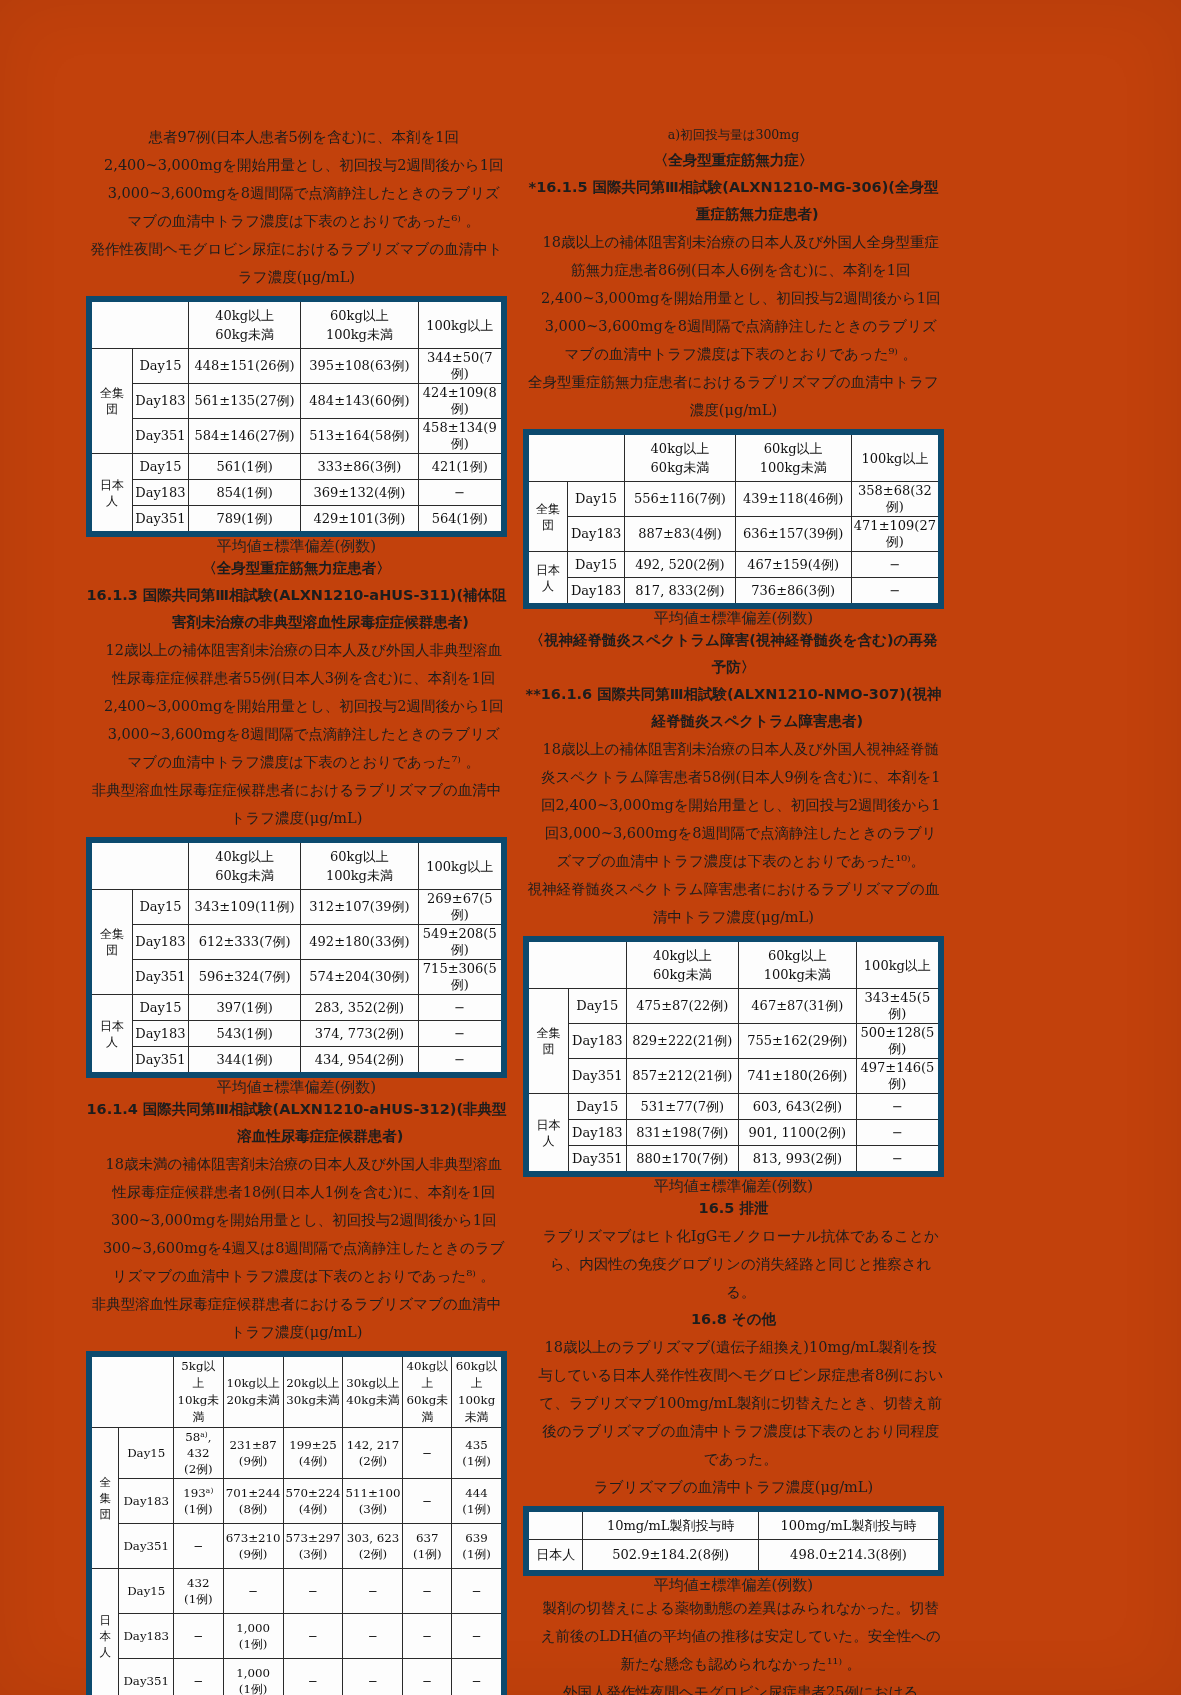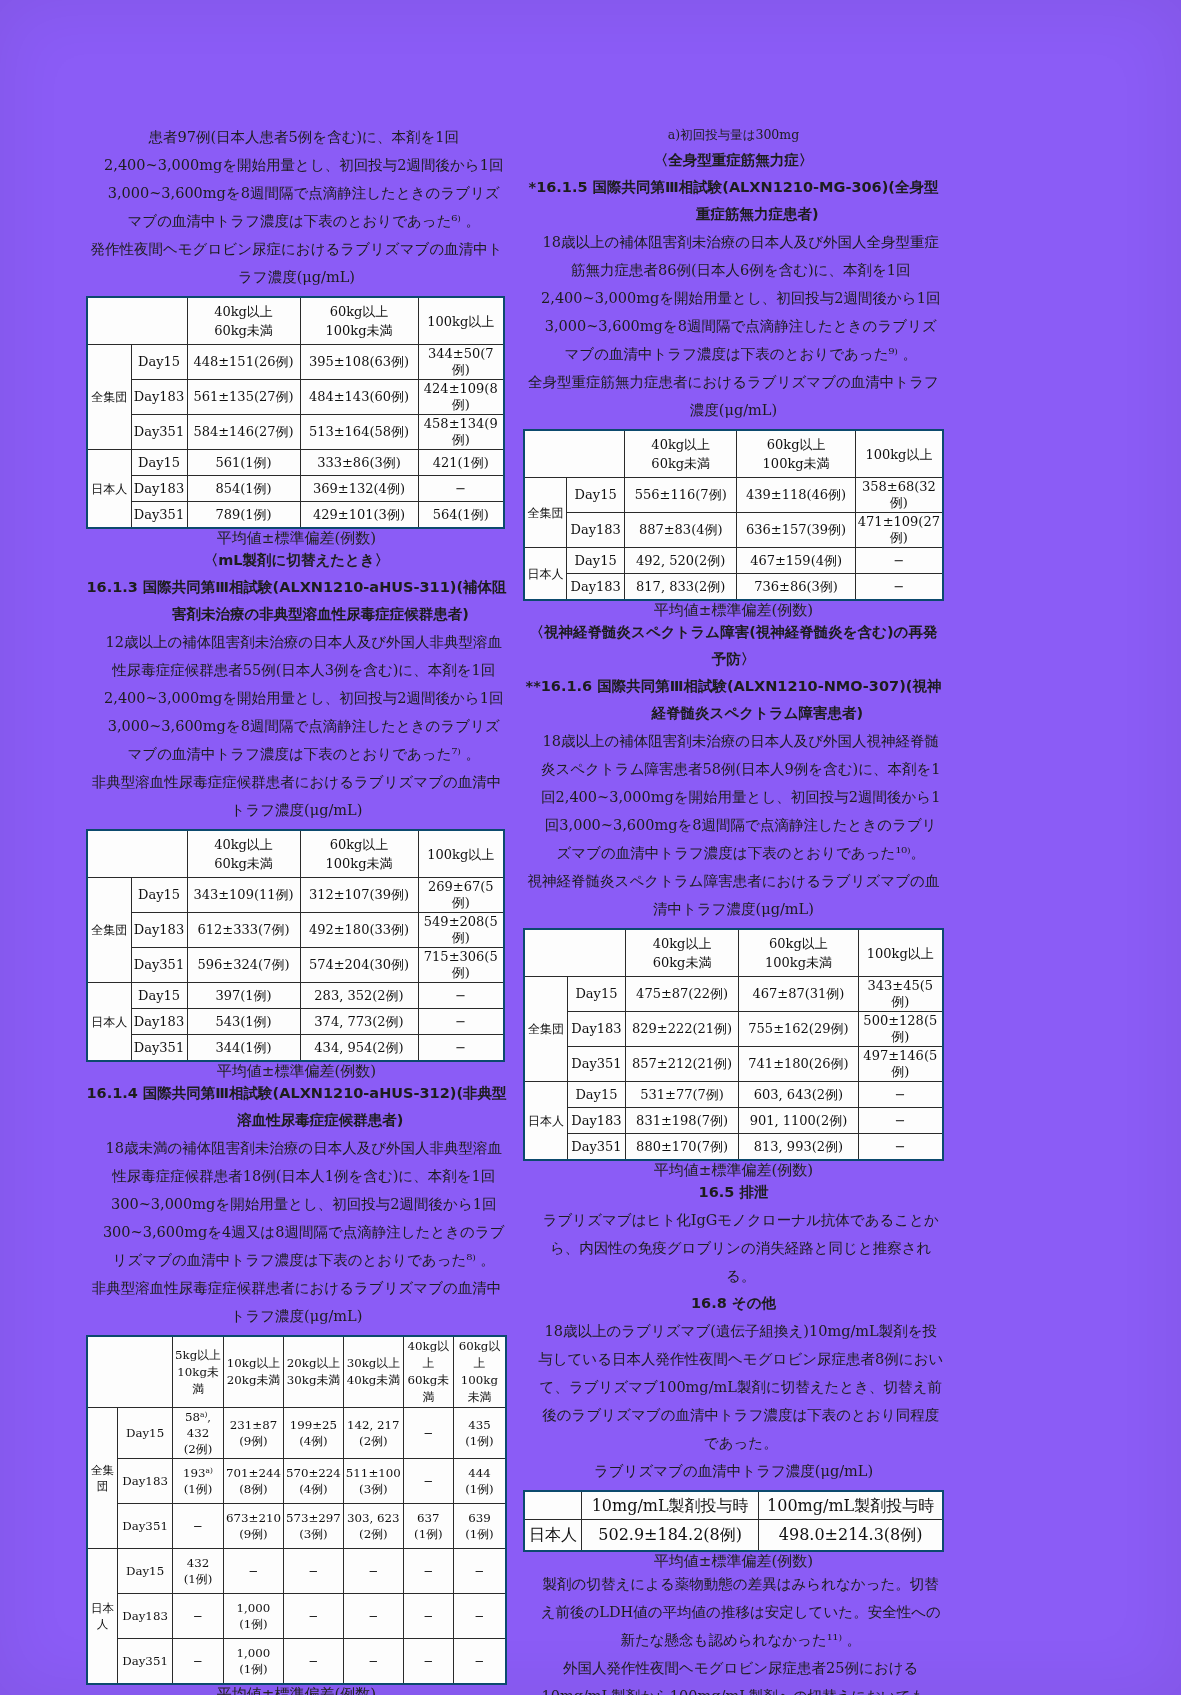--- a/index.html
+++ b/index.html
@@ -1,18 +1,18 @@
 <!DOCTYPE html>
 <html lang="ja"><head>
 <meta charset="utf-8">
 <style>
   html,body { margin:0; padding:0; background:#eeeeee; }
   .page {
     position:relative; width:1181px; height:1695px; margin:0 auto;
-    background:#8b5cf6; box-sizing:border-box;
+    background:#c2410c; box-sizing:border-box;
     padding:123px 60px 0 86px;
     box-shadow: inset 0 0 70px rgba(0,0,0,0.07);
     overflow:hidden;
   }
   .columns { display:flex; gap:16px; }
   .col {
     flex:0 0 421px; width:421px;
     font-family:"DejaVu Serif","Liberation Serif",serif;
     font-size:14.5px; line-height:28px; color:#1d1d1d;
     text-align:justify;
@@ -24,37 +24,37 @@
     font-family:"DejaVu Sans","Liberation Sans",sans-serif;
     font-weight:bold; text-align:left; line-height:27px;
   }
   .bracket-heading { margin-top:3px; }
   .sec-heading { padding-left:3.3em; text-indent:-3.3em; margin-top:1px; }
   .note { font-size:12.5px; line-height:24px; }
   .table-footnote { font-size:15px; line-height:17px; margin:3px 0 7px; color:#232323; }
   table.dtable {
     border-collapse:collapse; margin:5px 0 1px; table-layout:fixed;
     font-family:"DejaVu Serif","Liberation Serif",serif; color:#101010;
-    border:2px solid #0c4a6e; background:#fdfdfd;
+    border:6px solid #0c4a6e; background:#fdfdfd;
   }
   .dtable th, .dtable td {
     border:1px solid #2a2a2a; text-align:center; vertical-align:middle;
     padding:1px 2px; font-weight:normal; white-space:pre-line;
     overflow:hidden;
   }
   .dtable thead th { line-height:19px; }
   table.w3 { font-size:13px; }
   .w3 thead th { height:44px; }
   .w3 tbody td, .w3 tbody th { height:23px; line-height:16px; }
   .w3 tbody th.group-label { font-size:12px; }
   table.w6 { font-size:11.8px; }
   .w6 thead th { height:40px; line-height:17px; }
   .w6 tbody td, .w6 tbody th { height:42px; line-height:16px; }
   .w6 tbody th.group-label { font-size:11.5px; }
-  table.switch { font-size:16px; }
+  table.switch { font-size:13px; }
   .switch thead th { height:25px; }
   .switch tbody td, .switch tbody th { height:25px; }
 </style>
 </head>
 <body>
 
 <div class="page">
   <div class="columns">
     <div class="col" id="col-left">
         <p class="para">患者97例(日本人患者5例を含む)に、本剤を1回2,400~3,000mgを開始用量とし、初回投与2週間後から1回3,000~3,600mgを8週間隔で点滴静注したときのラブリズマブの血清中トラフ濃度は下表のとおりであった⁶⁾ 。</p>
@@ -112,21 +112,21 @@
             </tr>
             <tr>
               <th class="day-label">Day351</th>
               <td>789(1例)</td>
               <td>429±101(3例)</td>
               <td>564(1例)</td>
             </tr>
           </tbody>
         </table>
         <p class="table-footnote">平均値±標準偏差(例数)</p>
-        <p class="bracket-heading">〈mL製剤に切替えたとき〉</p>
+        <p class="bracket-heading">〈全身型重症筋無力症患者〉</p>
         <p class="sec-heading">16.1.3 国際共同第Ⅲ相試験(ALXN1210-aHUS-311)(補体阻害剤未治療の非典型溶血性尿毒症症候群患者)</p>
         <p class="para">12歳以上の補体阻害剤未治療の日本人及び外国人非典型溶血性尿毒症症候群患者55例(日本人3例を含む)に、本剤を1回2,400~3,000mgを開始用量とし、初回投与2週間後から1回3,000~3,600mgを8週間隔で点滴静注したときのラブリズマブの血清中トラフ濃度は下表のとおりであった⁷⁾ 。</p>
         <p class="caption">非典型溶血性尿毒症症候群患者におけるラブリズマブの血清中トラフ濃度(μg/mL)</p>
         <table class="dtable w3">
           <colgroup>
             <col style="width: 44px;">
             <col style="width: 56px;">
             <col style="width: 113px;">
             <col style="width: 118px;">
             <col style="width: 86px;">

